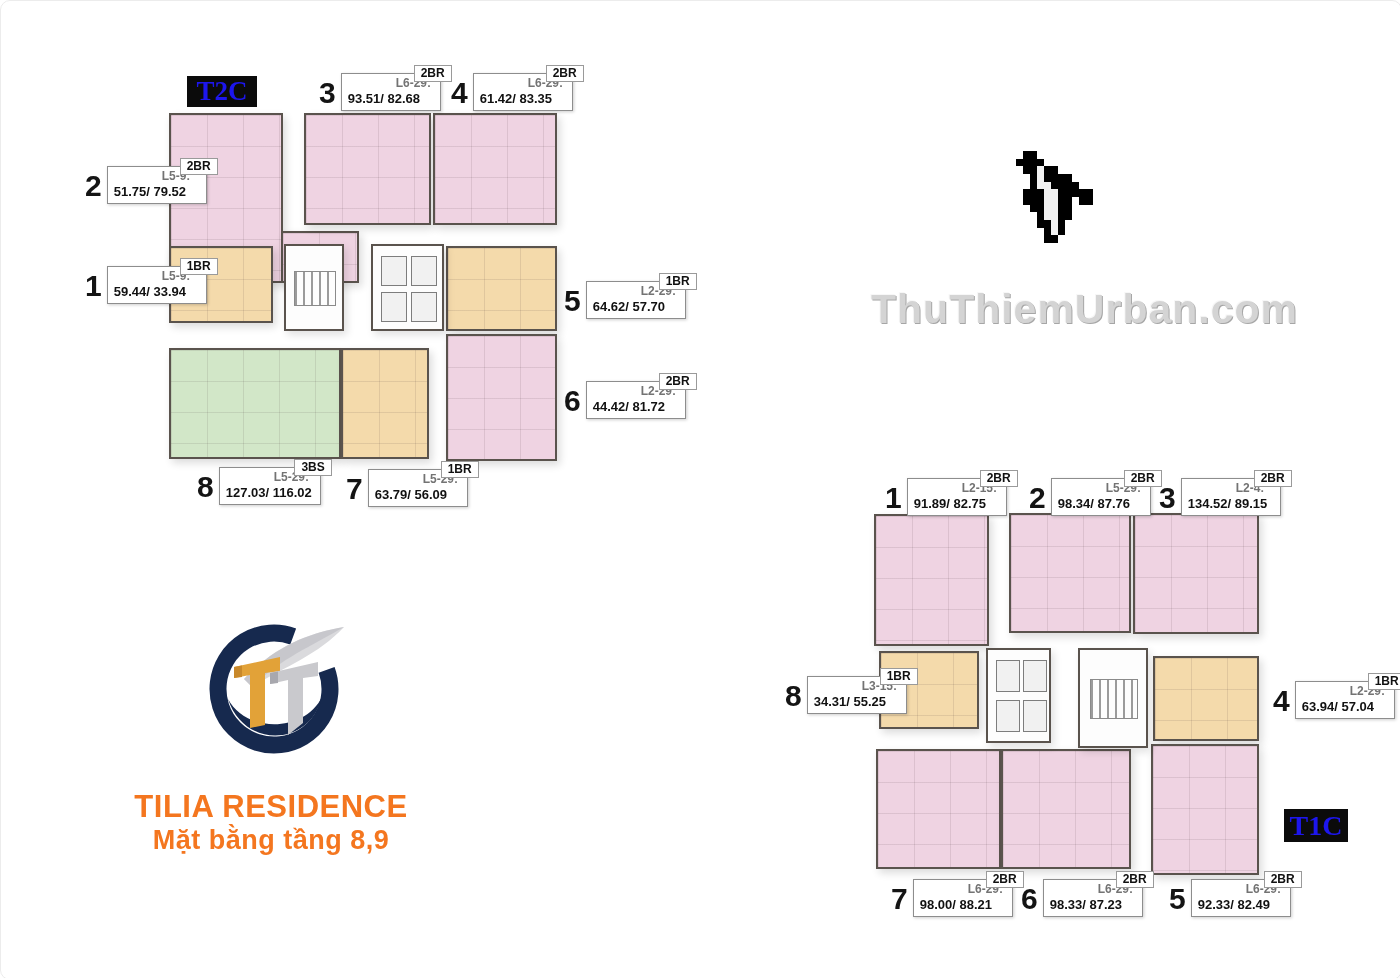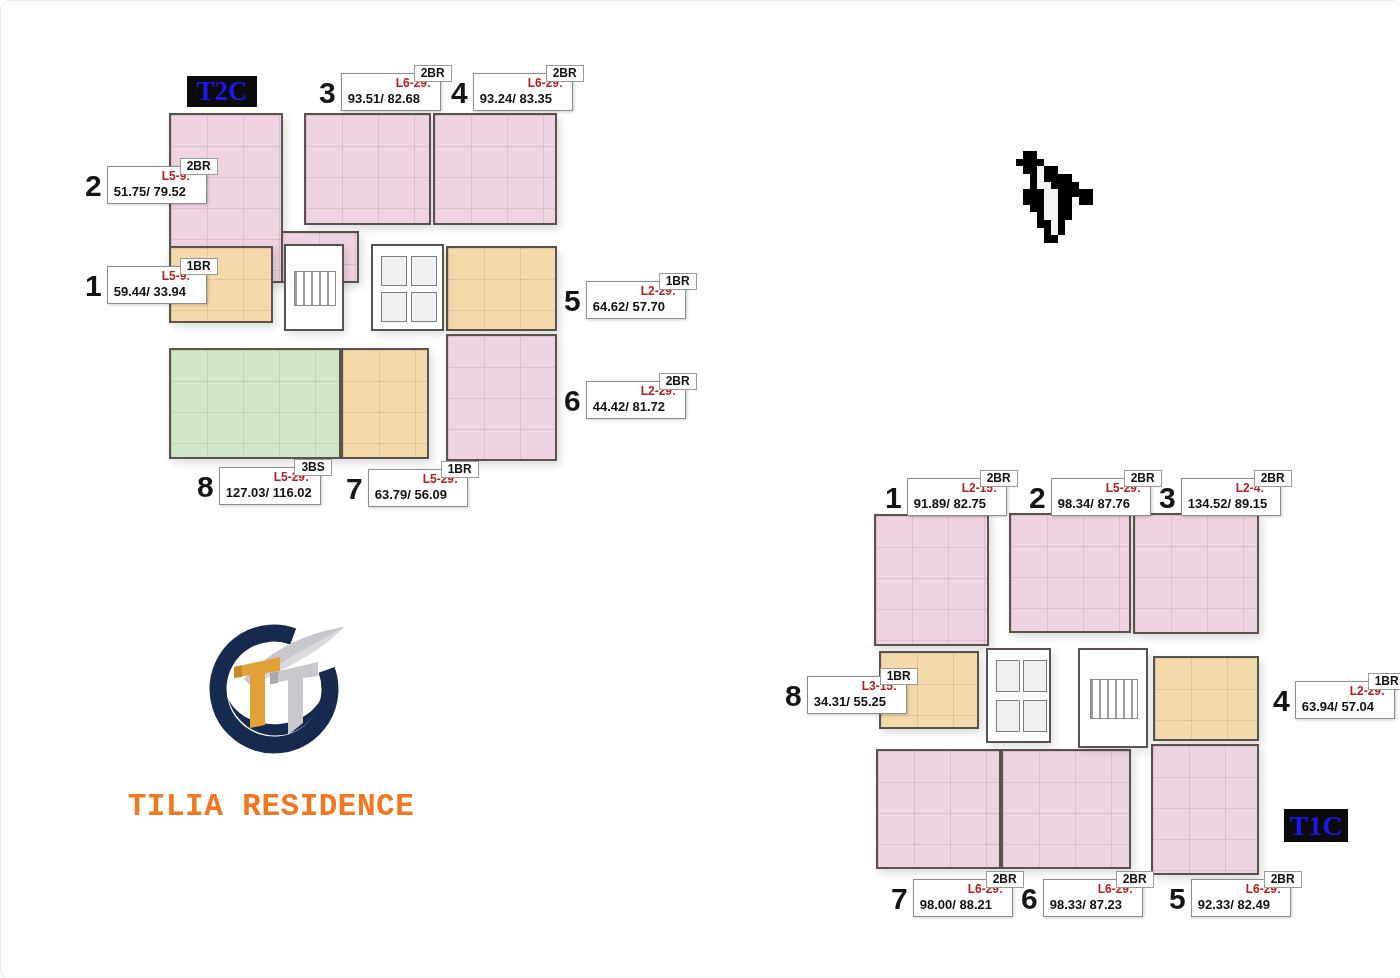--- a/index.html
+++ b/index.html
@@ -34,21 +34,21 @@
   .unit-label{position:absolute;display:flex;gap:5px;align-items:flex-start;z-index:6;}
   .ul-num{font-weight:700;font-size:30px;color:#141414;line-height:1;margin-top:5px;}
   .ul-box{
     position:relative;background:#fff;border:1px solid #8d8d8d;
     box-shadow:1px 1px 3px rgba(0,0,0,.2);padding:3px 8px 4px 6px;min-width:84px;
   }
   .ul-type{
     position:absolute;top:-9px;right:-12px;background:#fff;border:1px solid #9a9a9a;
     font-weight:700;font-size:12px;padding:0 6px 1px;color:#111;
   }
-  .ul-code{font-weight:700;font-size:12px;color:#b91c1c;line-height:1.15;padding-left:48px;}
+  .ul-code{font-weight:700;font-size:12px;color:#737373;line-height:1.15;padding-left:48px;}
   .ul-area{font-weight:700;font-size:13px;color:#111;white-space:nowrap;line-height:1.2;}
   
   .tower-tag{
     position:absolute;background:#0b0b0b;color:#1d16ee;z-index:7;
     font-family:"Liberation Serif",serif;font-weight:700;
     display:flex;align-items:center;justify-content:center;
   }
   
   .watermark{
     position:absolute;font-weight:700;font-size:41px;letter-spacing:1px;color:#d4d4d4;
@@ -111,21 +111,21 @@
       <div class="ul-type">2BR</div>
       <div class="ul-code">L6-29:</div>
       <div class="ul-area">93.51/ 82.68</div>
     </div>
   </div>
   <div class="unit-label" style="left:450px;top:72px;">
     <div class="ul-num">4</div>
     <div class="ul-box">
       <div class="ul-type">2BR</div>
       <div class="ul-code">L6-29:</div>
-      <div class="ul-area">93.24/ 83.35</div>
+      <div class="ul-area">61.42/ 83.35</div>
     </div>
   </div>
   <div class="unit-label" style="left:563px;top:280px;">
     <div class="ul-num">5</div>
     <div class="ul-box">
       <div class="ul-type">1BR</div>
       <div class="ul-code">L2-29:</div>
       <div class="ul-area">64.62/ 57.70</div>
     </div>
   </div>
@@ -233,20 +233,21 @@
   </div>
   <div class="unit-label" style="left:784px;top:675px;">
     <div class="ul-num">8</div>
     <div class="ul-box">
       <div class="ul-type">1BR</div>
       <div class="ul-code">L3-15:</div>
       <div class="ul-area">34.31/ 55.25</div>
     </div>
   </div>
 
+  <div class="watermark" style="left:870px;top:285px;">ThuThiemUrban.com</div>
 
   <div class="cursor" style="left:1008px;top:150px;">
     <svg width="98" height="92" viewBox="0 0 98 84" shape-rendering="crispEdges" preserveAspectRatio="none">
       <g fill="#000000">
         <rect x="14" y="0" width="14" height="7"></rect>
         <rect x="7" y="7" width="28" height="7"></rect>
         <rect x="14" y="14" width="14" height="7"></rect>
           <rect x="35" y="14" width="14" height="7"></rect>
         <rect x="21" y="21" width="7" height="7"></rect>
           <rect x="35" y="21" width="28" height="7"></rect>
@@ -286,15 +287,16 @@
       <path d="M120.6,62.8 A56 56 0 1 1 87.2,29.4" stroke="#16294e" stroke-width="17" fill="none"></path>
       <path d="M22,92 C40,126 98,126 116,90 C104,140 38,142 22,92 Z" fill="#16294e"></path>
       <path d="M38,72 C70,38 104,26 138,20 C112,48 78,60 46,80 Z" fill="#dadadd"></path>
       <path d="M38,72 C70,38 104,26 138,20 C104,40 74,52 46,80 Z" fill="#bdbdc3" opacity="0.65"></path>
       <path d="M28,60 L74,50 L74,64 L59,66 L59,118 L44,121 L44,68 L28,71 Z" fill="#e2a238"></path>
       <path d="M28,60 L36,58.5 L36,70 L28,71 Z" fill="#c8882a"></path>
       <path d="M64,66 L112,55 L112,69 L97,71 L97,116 L82,128 L82,73 L64,77 Z" fill="#c9c9cd"></path>
       <path d="M64,66 L72,64.5 L72,76 L64,77 Z" fill="#a8a8ae"></path>
     </svg>
   </div>
-  <div class="brand-title" style="left:120px;top:788px;width:300px;font-size:31px;font-family:Liberation Mono, monospace;">TILIA RESIDENCE</div>
+  <div class="brand-title" style="left:120px;top:788px;width:300px;font-size:31px;">TILIA RESIDENCE</div>
+  <div class="brand-title" style="left:120px;top:824px;width:300px;font-size:27px;">Mặt bằng tầng 8,9</div>
 
 </div>
 
 </body></html>

